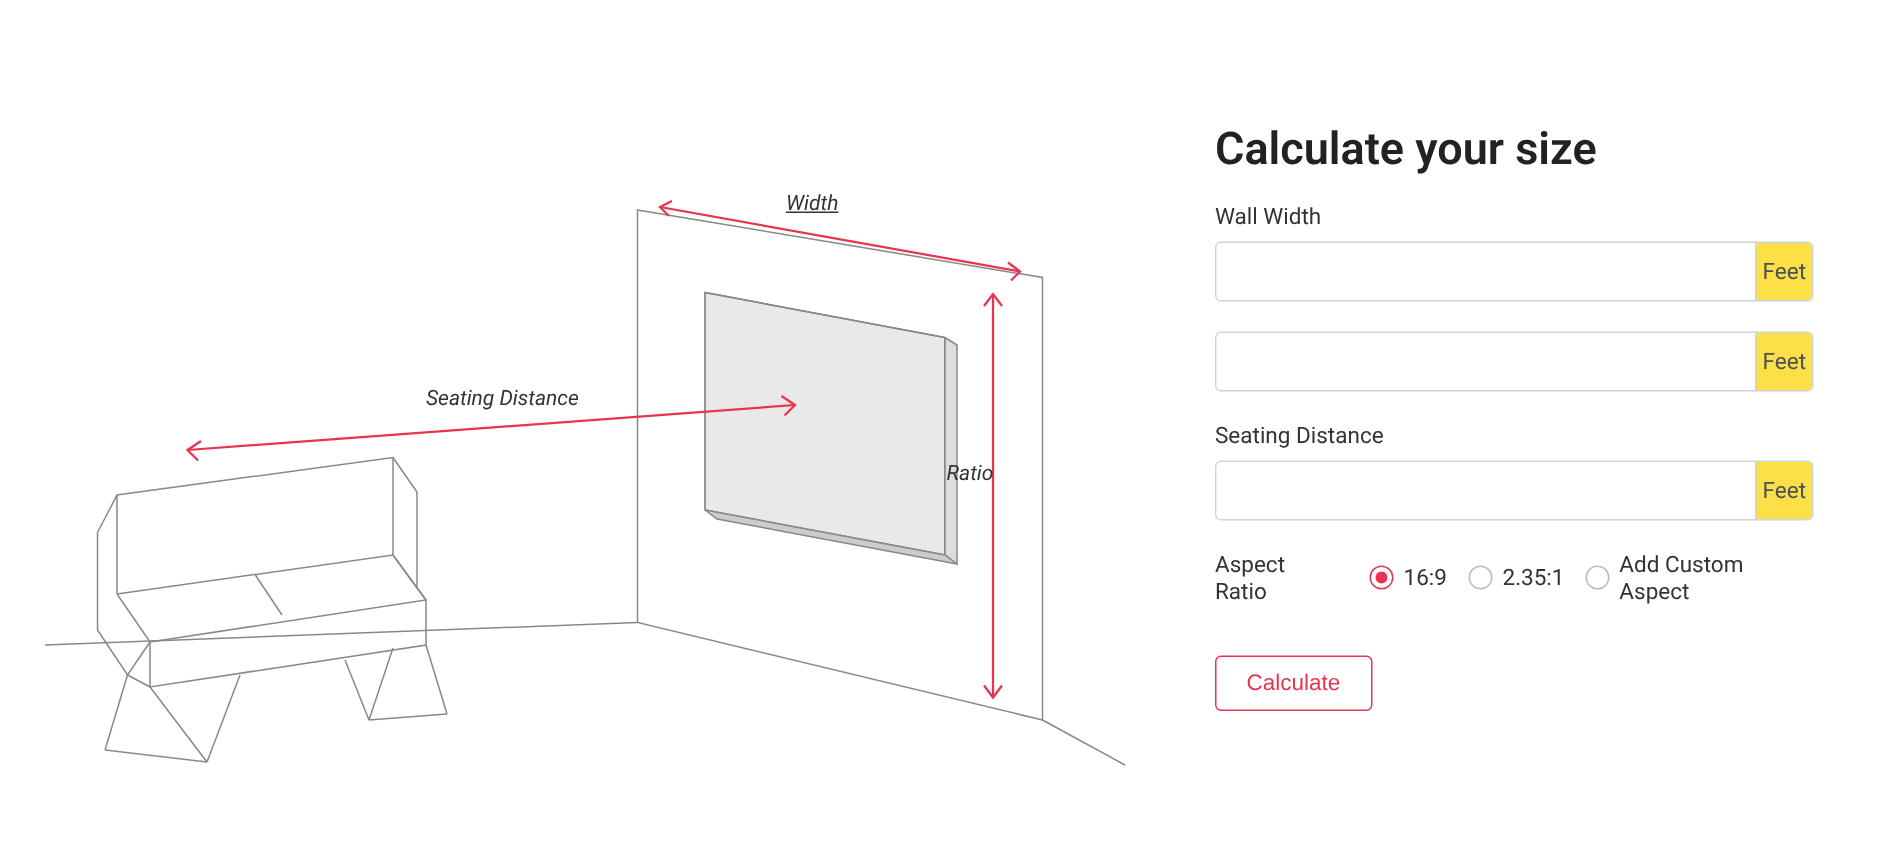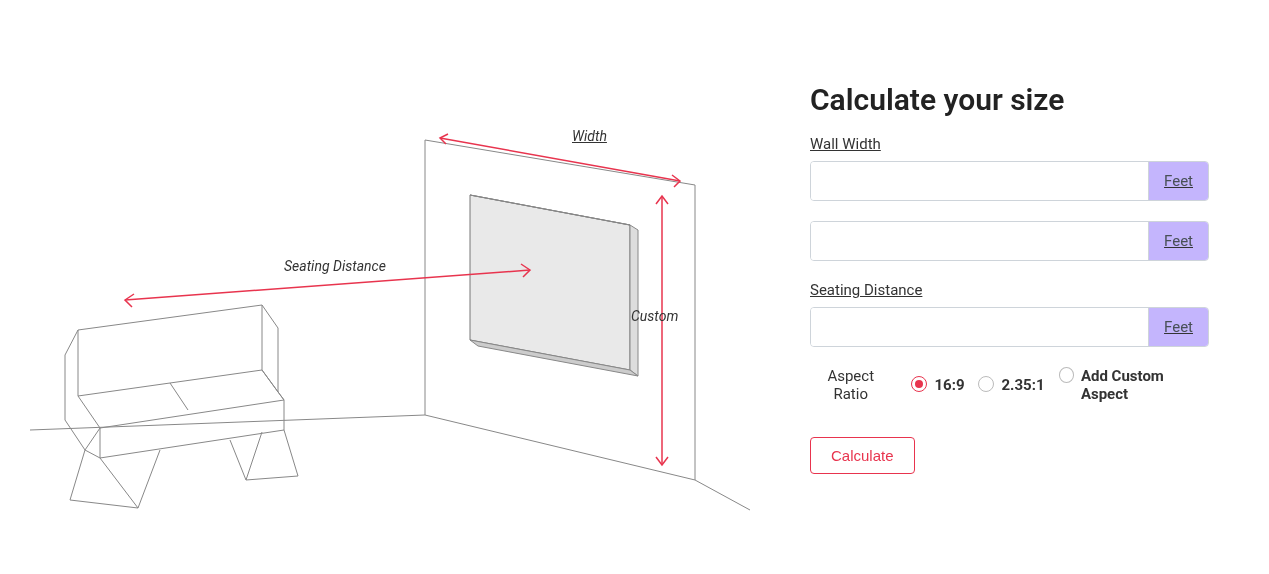--- a/index.html
+++ b/index.html
@@ -32,21 +32,20 @@
     margin-bottom: 18px;
   }
   .desc {
     font-size: 15px;
     line-height: 1.45;
     color: #333;
     margin-bottom: 28px;
   }
   .form-group {
     margin-bottom: 20px;
-    text-decoration: underline;
   }
   .form-label {
     display: block;
     font-size: 15px;
     color: #333;
     margin-bottom: 8px;
   }
   .input-group {
     display: flex;
     border: 1px solid #ced4da;
@@ -55,43 +54,42 @@
     height: 40px;
   }
   .input-group input {
     flex: 1;
     border: none;
     padding: 8px 12px;
     font-size: 15px;
     outline: none;
   }
   .input-group .addon {
-    background: #c4b5fd;
+    background: #fde047;
     border-left: 1px solid #ced4da;
-    padding: 0 15px;
+    padding: 0 4px;
     display: flex;
     align-items: center;
     font-size: 15px;
     color: #495057;
   }
   .radio-row {
     display: flex;
     align-items: center;
     gap: 14px;
     font-size: 15px;
     color: #333;
     margin-bottom: 34px;
   }
-  .radio-label { margin-right: 6px; text-align: center; }
+  .radio-label { margin-right: 6px; }
   .radio-opt {
     display: inline-flex;
-    align-items: flex-start;
+    align-items: center;
     gap: 7px;
     cursor: pointer;
-    font-weight: bold;
   }
   .radio {
     width: 16px; height: 16px;
     border: 1.5px solid #bbb;
     border-radius: 50%;
     position: relative;
     display: inline-block;
   }
   .radio.checked {
     border-color: #e8344e;
@@ -172,22 +170,22 @@
         <line x1="55" y1="370" x2="40" y2="420"></line>
         <line x1="70" y1="378" x2="108" y2="428"></line>
         <line x1="40" y1="420" x2="108" y2="428"></line>
         <line x1="108" y1="428" x2="130" y2="370"></line>
         <line x1="232" y1="352" x2="216" y2="400"></line>
         <line x1="254" y1="350" x2="268" y2="396"></line>
         <line x1="216" y1="400" x2="268" y2="396"></line>
         <line x1="216" y1="400" x2="200" y2="360"></line>
       </g>
     </svg>
-    <span class="dlabel" style="left:542px; top:88px;text-decoration:underline;">Width</span>
-    <span class="dlabel" style="left:601px; top:268px;">Custom</span>
+    <span class="dlabel" style="left:494px; top:88px;text-decoration:underline;">Width</span>
+    <span class="dlabel" style="left:601px; top:268px;">Ratio</span>
     <span class="dlabel" style="left:250px; top:218px; background:#fff; padding:0 4px;">Seating Distance</span>
   </div>
 
   <div class="form-col">
     <h2>Calculate your size</h2>
 
     <div class="form-group">
       <label class="form-label">Wall Width</label>
       <div class="input-group">
         <input type="text" value="" style="">

